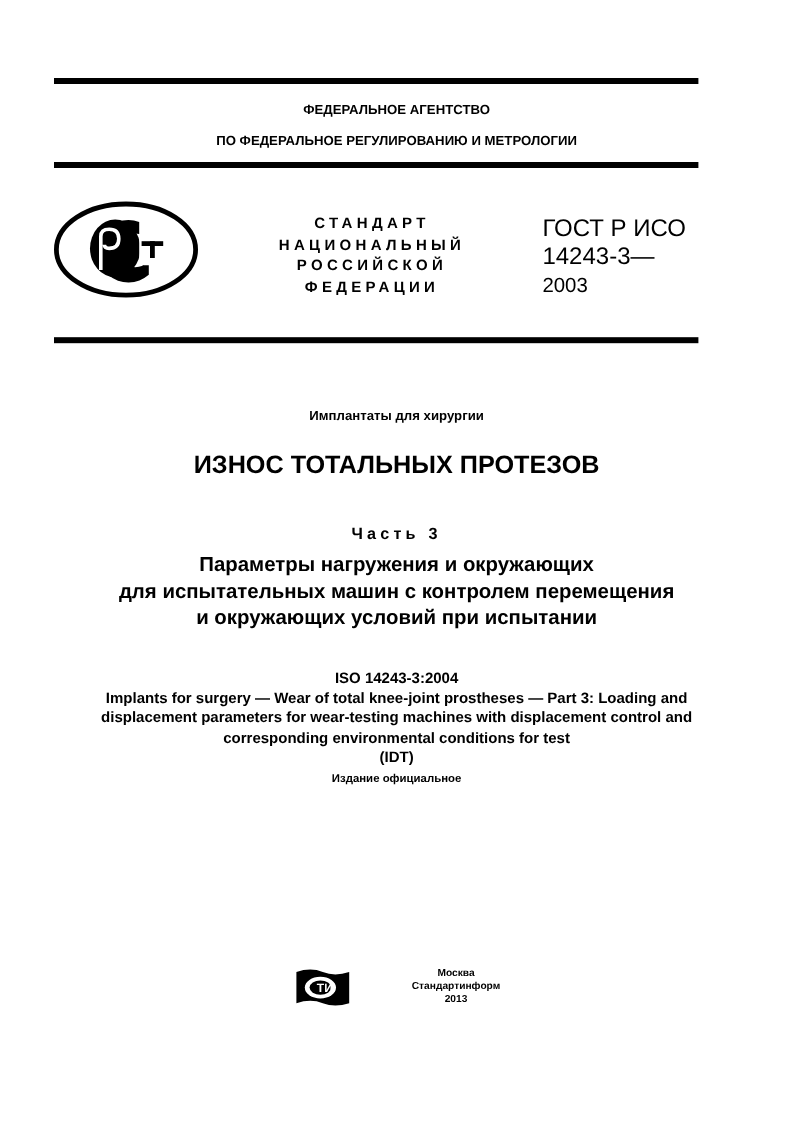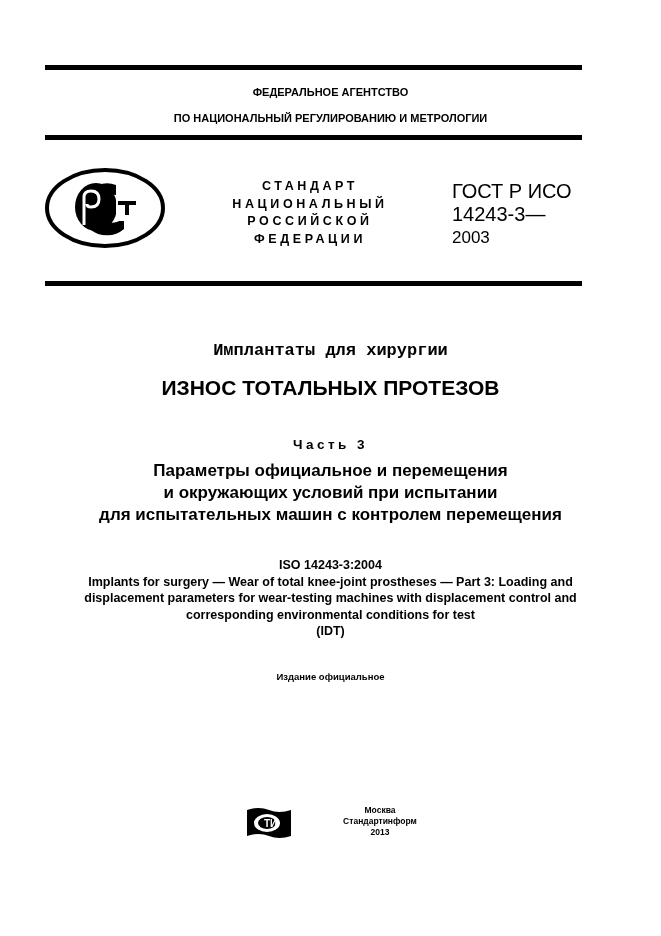--- a/index.html
+++ b/index.html
@@ -5,37 +5,37 @@
   html, body { margin:0; padding:0; background:#ffffff; }
   body { width:661px; height:936px; position:relative; overflow:hidden;
          font-family:"Liberation Sans", sans-serif; color:#000; }
   .rule { position:absolute; left:45px; width:537px; height:5px; background:#000; }
   .center { position:absolute; left:0; width:661px; text-align:center; font-weight:bold; }
   .agency { font-size:11px; }
   .logo { position:absolute; left:44px; top:167px; width:122px; height:82px; }
   .national { position:absolute; left:210px; top:178px; width:200px; text-align:center;
               font-weight:bold; font-size:12.5px; letter-spacing:3.6px; line-height:17.5px; }
   .gost { position:absolute; left:452px; top:180px; font-weight:normal; font-size:20px; line-height:23px; }
-  .subtitle { font-size:17px;font-family:Liberation Mono, monospace; }
+  .subtitle { font-size:11px; }
   .title { font-size:21px; line-height:25px; }
   .part { font-size:13.5px; letter-spacing:3.5px; }
   .desc { font-size:17px; line-height:22px; }
   .iso { font-size:12.5px; line-height:16.5px;text-align:center; }
   .official { font-size:9.5px; }
   .pub-logo { position:absolute; left:245px; top:806px; width:48px; height:34px; }
   .pub-text { position:absolute; left:308px; top:805px; width:80px; text-align:center;
               font-weight:bold; font-size:8.5px; line-height:11px;margin-left:32px; }
 </style>
 </head>
 <body>
 
 <div class="rule" style="top:65px;"></div>
 
 <div class="center agency" style="top:86px;">ФЕДЕРАЛЬНОЕ АГЕНТСТВО</div>
-<div class="center agency" style="top:112px;">ПО НАЦИОНАЛЬНЫЙ РЕГУЛИРОВАНИЮ И МЕТРОЛОГИИ</div>
+<div class="center agency" style="top:112px;">ПО ФЕДЕРАЛЬНОЕ РЕГУЛИРОВАНИЮ И МЕТРОЛОГИИ</div>
 
 <div class="rule" style="top:135px;"></div>
 
 <svg class="logo" viewBox="0 0 122 82">
   <ellipse cx="61" cy="41" rx="58" ry="38" fill="none" stroke="#000" stroke-width="4"></ellipse>
   <path d="M72 18 A26 26 0 1 0 80 62 L80 50 A14 14 0 1 1 72 28 Z" fill="#000"></path>
   <ellipse cx="52" cy="40" rx="21" ry="24" fill="#000"></ellipse>
   <path d="M40 58 L40 30 Q40 24 47 24 Q55 24 55 32 Q55 40 47 40 Q43 40 43 37" fill="none" stroke="#fff" stroke-width="3"></path>
   <rect x="72" y="28" width="22" height="26" rx="4" fill="#fff"></rect>
   <rect x="74" y="34" width="18" height="4" fill="#000"></rect>
@@ -59,34 +59,34 @@
 
 <div class="center subtitle" style="top:341px;">Имплантаты для хирургии</div>
 
 <div class="center title" style="top:375px;">
   <div>ИЗНОС ТОТАЛЬНЫХ ПРОТЕЗОВ</div>
 </div>
 
 <div class="center part" style="top:437px;">Часть 3</div>
 
 <div class="center desc" style="top:460px;">
-  <div>Параметры официальное и перемещения</div>
+  <div>Параметры нагружения и окружающих</div>
+  <div>для испытательных машин с контролем перемещения</div>
   <div>и окружающих условий при испытании</div>
-  <div>для испытательных машин с контролем перемещения</div>
 </div>
 
 <div class="center iso" style="top:557px;">
   <div>ISO 14243-3:2004</div>
   <div>Implants for surgery — Wear of total knee-joint prostheses — Part 3: Loading and</div>
   <div>displacement parameters for wear-testing machines with displacement control and</div>
   <div>corresponding environmental conditions for test</div>
   <div>(IDT)</div>
 </div>
 
-<div class="center official" style="top:671px;">Издание официальное</div>
+<div class="center official" style="top:644px;">Издание официальное</div>
 
 <svg class="pub-logo" viewBox="0 0 48 34">
   <path d="M2 4 Q14 0 24 4 Q34 8 46 4 L46 30 Q34 34 24 30 Q14 26 2 30 Z" fill="#000"></path>
   <ellipse cx="22" cy="17" rx="13" ry="9" fill="#fff"></ellipse>
   <ellipse cx="22" cy="17" rx="9" ry="6" fill="#000"></ellipse>
   <text x="19" y="21" font-size="10" font-weight="bold" fill="#fff" font-family="Liberation Sans, sans-serif">ТИ</text>
 </svg>
 
 <div class="pub-text">
   <div>Москва</div>

